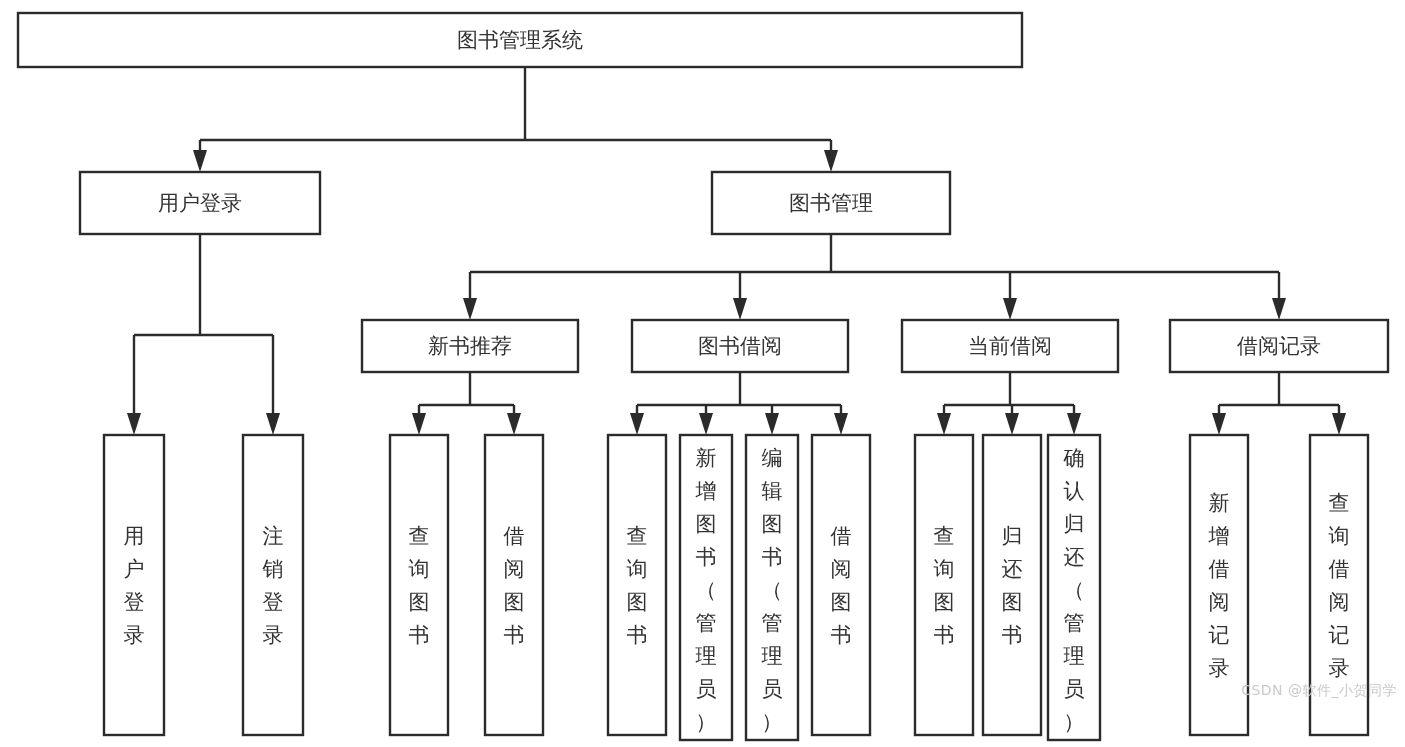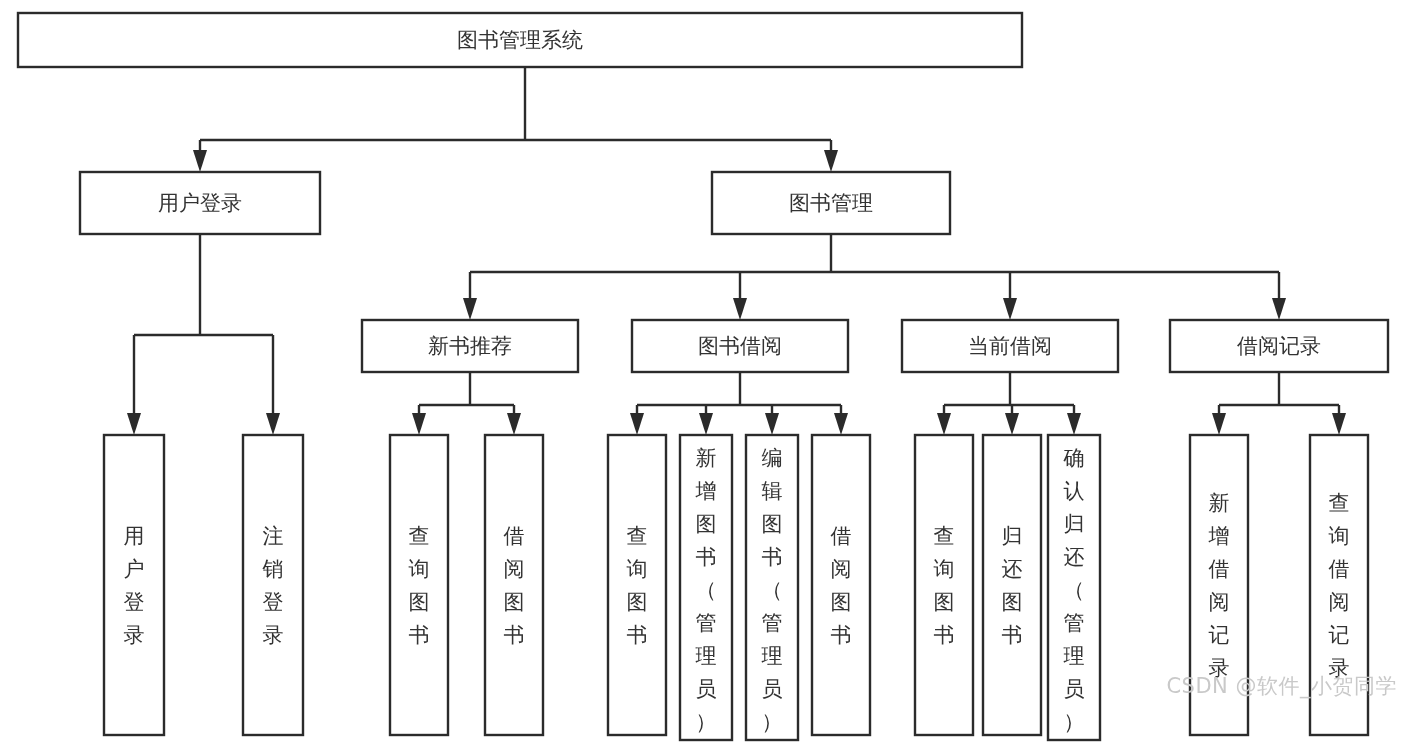--- a/index.html
+++ b/index.html
@@ -53,21 +53,21 @@
     font-family: "DejaVu Sans", "Liberation Sans", sans-serif;
     font-size: 21px;
     fill: #333333;
     text-anchor: middle;
   }
   .watermark-text {
     position: absolute;
     right: 8px;
     bottom: 4px;
     font-family: "DejaVu Sans", "Liberation Sans", sans-serif;
-    font-size: 21px;
+    font-size: 14px;
     color: #c9c9c9;
     white-space: nowrap;
     letter-spacing: 0.5px;
     user-select: none;
   }
 </style>
 </head>
 <body>
 
 <div id="diagram-root">

